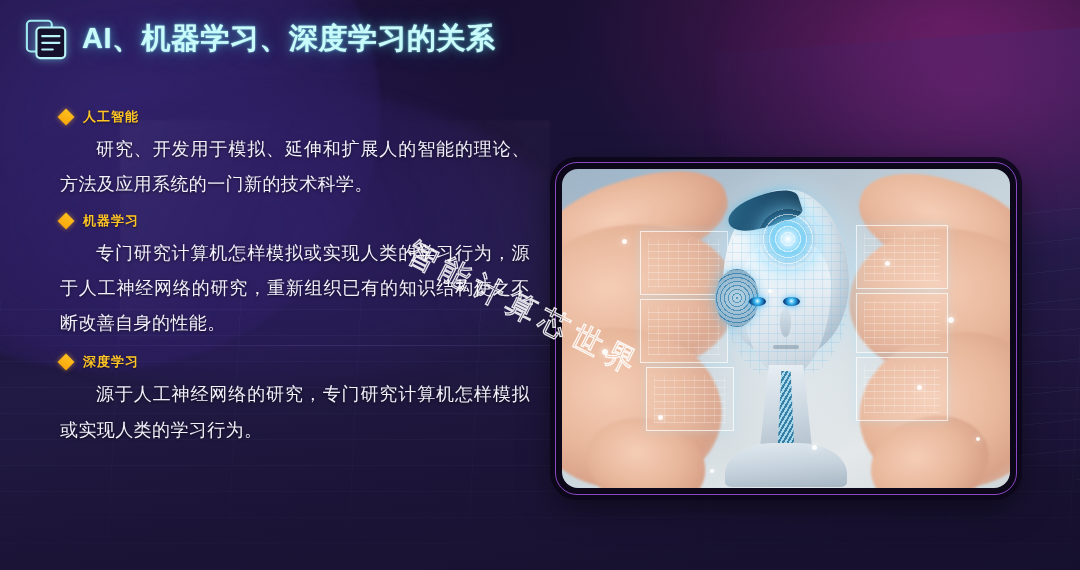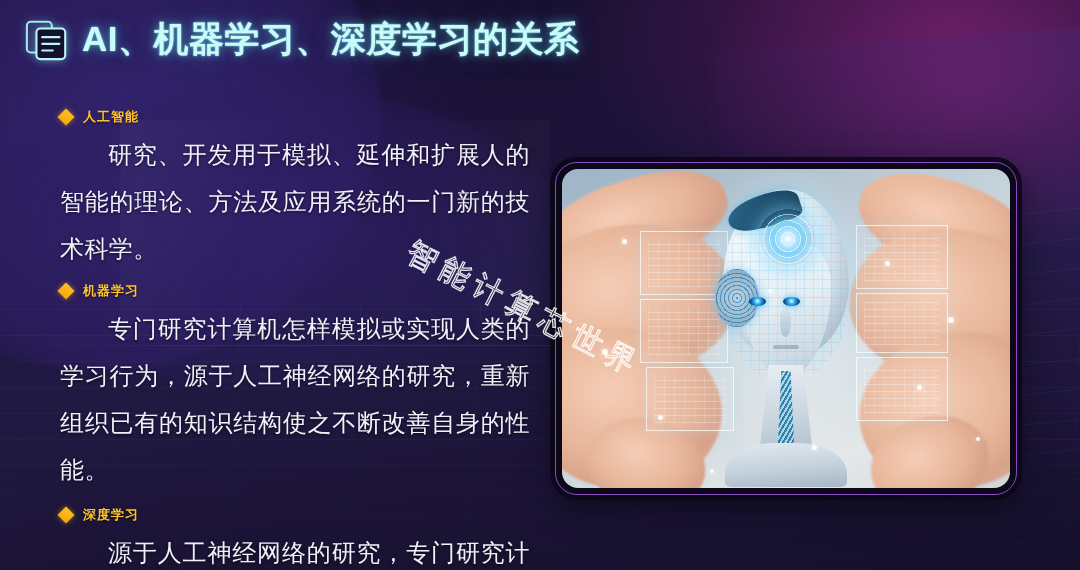--- a/index.html
+++ b/index.html
@@ -110,21 +110,21 @@
     gap: 12px;
   }
   .doc-icon {
     width: 46px;
     height: 46px;
     flex: none;
     display: block;
     filter: drop-shadow(0 0 4px rgba(120, 236, 240, 0.55));
   }
   .page-title {
-    font-size: 35px;
+    font-size: 29px;
     font-weight: 700;
     letter-spacing: 0.5px;
     color: #c9fbfb;
     text-shadow:
       0 0 2px rgba(160, 250, 252, 0.9),
       0 0 10px rgba(90, 220, 235, 0.55),
       0 0 22px rgba(60, 180, 210, 0.35);
     white-space: nowrap;
   }
 
@@ -151,21 +151,21 @@
     box-shadow: 0 0 5px rgba(255, 178, 24, 0.55);
   }
   .section-title {
     font-size: 13px;
     font-weight: 700;
     color: #ffc425;
     letter-spacing: 1px;
     text-shadow: 0 1px 2px rgba(0, 0, 0, 0.55);
   }
   .section-body {
-    font-size: 24px;
+    font-size: 18px;
     line-height: 1.95;
     color: #f2f0fb;
     text-align: justify;
     text-indent: 2em;
     letter-spacing: 0.4px;
     text-shadow: 0 1px 3px rgba(0, 0, 0, 0.65);
     margin: 0;
   }
   .s1 { margin-bottom: 10px; }
   .s2 { margin-bottom: 12px; }

